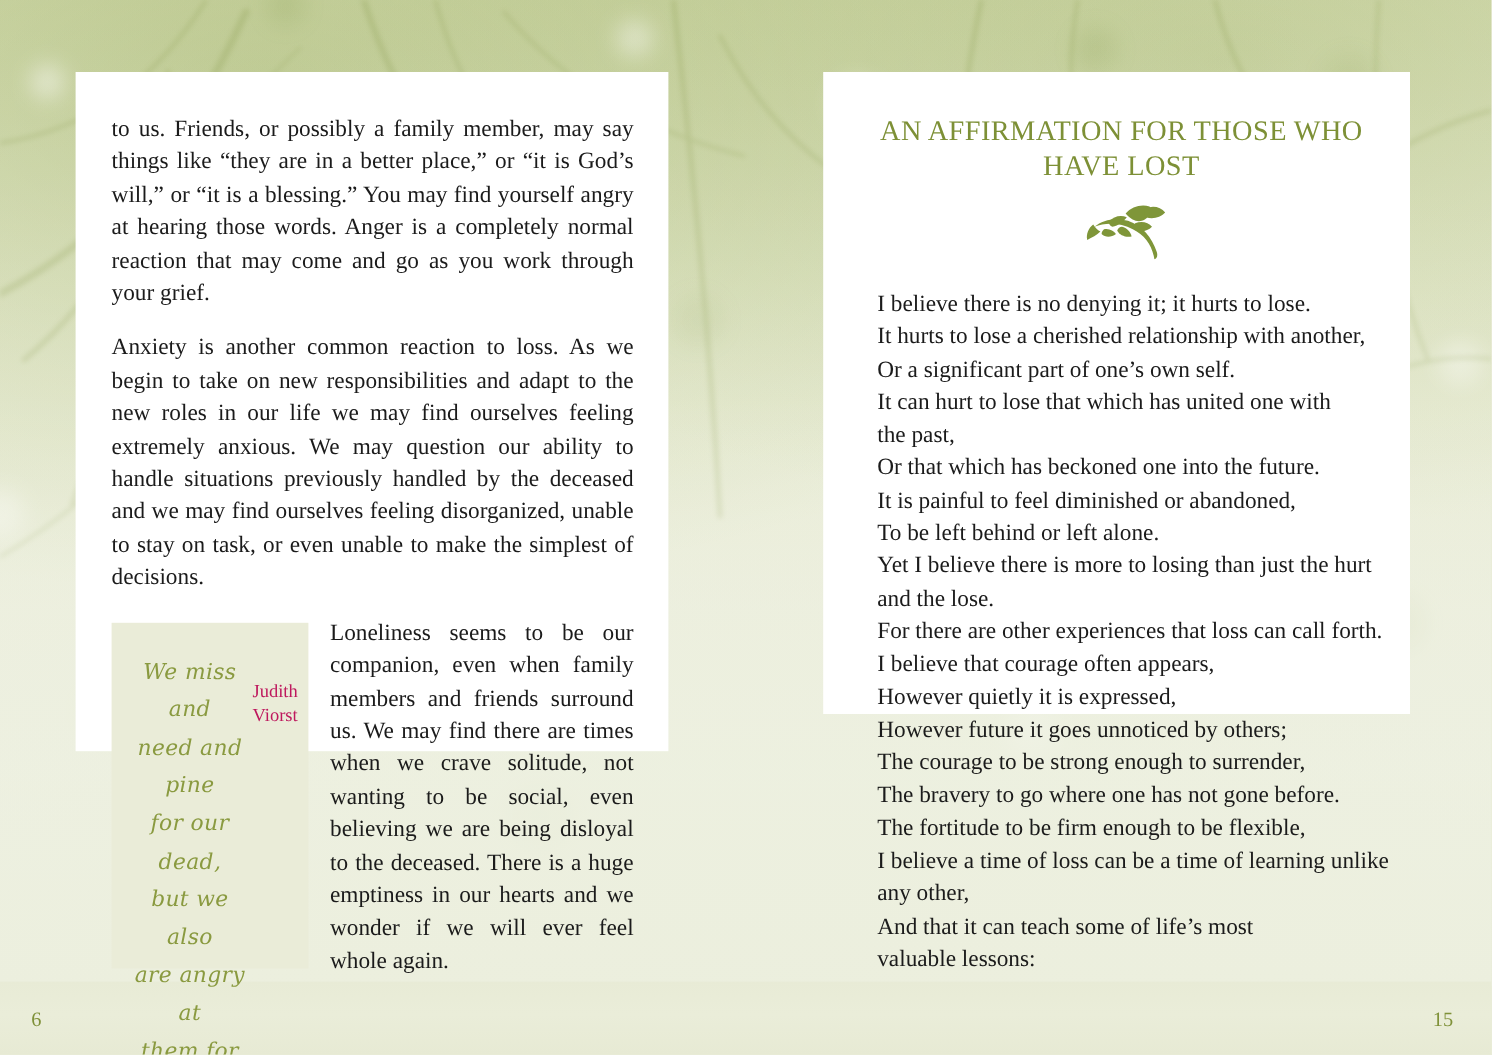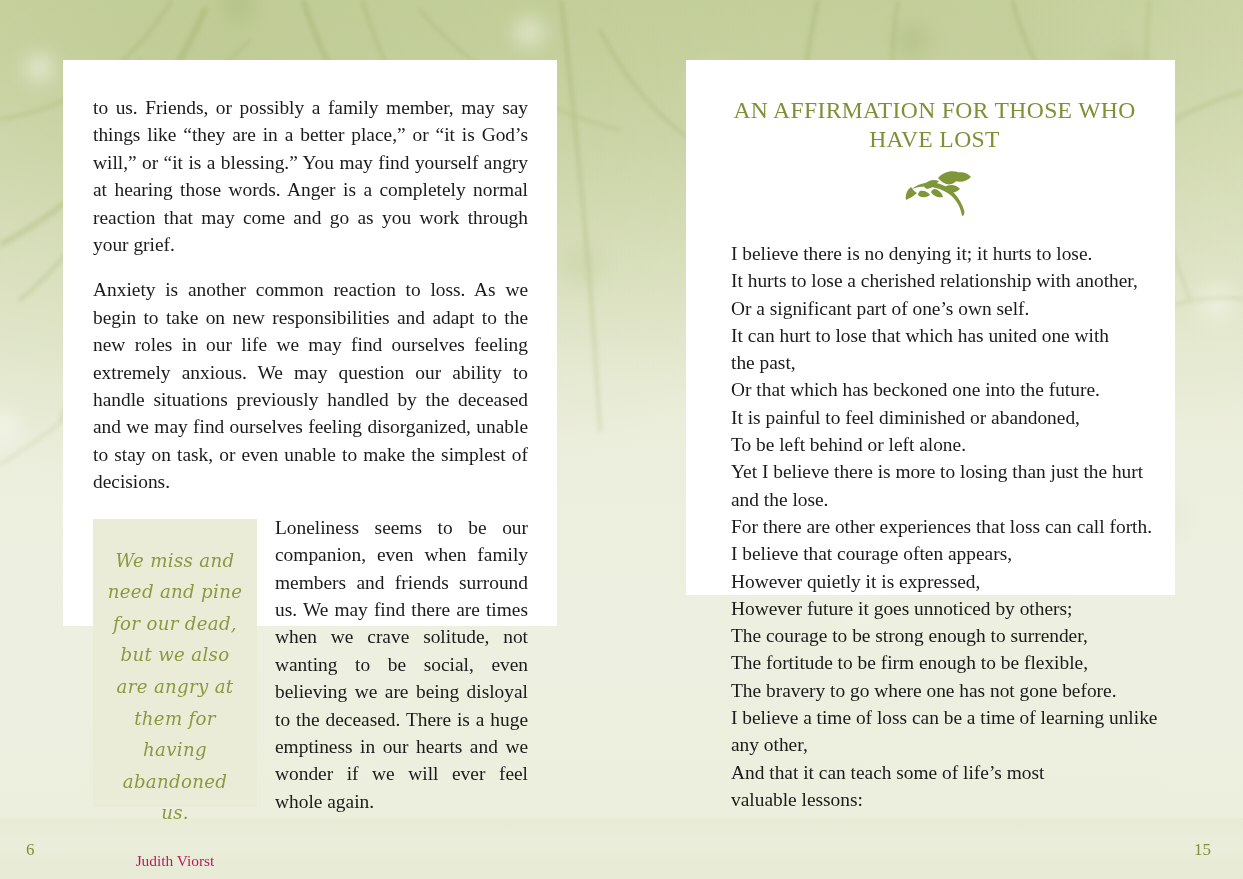--- a/index.html
+++ b/index.html
@@ -127,21 +127,21 @@
     margin: 5px 18px 6px 0;
   }
   .quote-card {
     width: 164px;
     height: 288px;
     box-sizing: border-box;
     background: #eaecd8;
     padding: 26px 13px 0 13px;
     text-align: center;
     display: flex;
-    flex-direction: column;
+    flex-direction: row;
     justify-content: flex-start;
   }
   .quote-text {
     font-family: "URW Chancery L", "DejaVu Serif", serif;
     font-style: italic;
     font-size: 18.2px;
     line-height: 31.6px;
     color: #8a9a40;
     letter-spacing: 0.3px;
     margin: 0;
@@ -294,22 +294,22 @@
       <div class="poem-line">Or that which has beckoned one into the future.</div>
       <div class="poem-line">It is painful to feel diminished or abandoned,</div>
       <div class="poem-line">To be left behind or left alone.</div>
       <div class="poem-line">Yet I believe there is more to losing than just the hurt</div>
       <div class="poem-line">and the lose.</div>
       <div class="poem-line">For there are other experiences that loss can call forth.</div>
       <div class="poem-line">I believe that courage often appears,</div>
       <div class="poem-line">However quietly it is expressed,</div>
       <div class="poem-line">However future it goes unnoticed by others;</div>
       <div class="poem-line">The courage to be strong enough to surrender,</div>
+      <div class="poem-line">The bravery to go where one has not gone before.</div>
       <div class="poem-line">The fortitude to be firm enough to be flexible,</div>
-      <div class="poem-line">The bravery to go where one has not gone before.</div>
       <div class="poem-line">I believe a time of loss can be a time of learning unlike</div>
       <div class="poem-line">any other,</div>
       <div class="poem-line">And that it can teach some of life’s most</div>
       <div class="poem-line">valuable lessons:</div>
     </div>
   </div>
 
   <div class="folio" id="folio-left">6</div>
   <div class="folio" id="folio-right">15</div>
 

